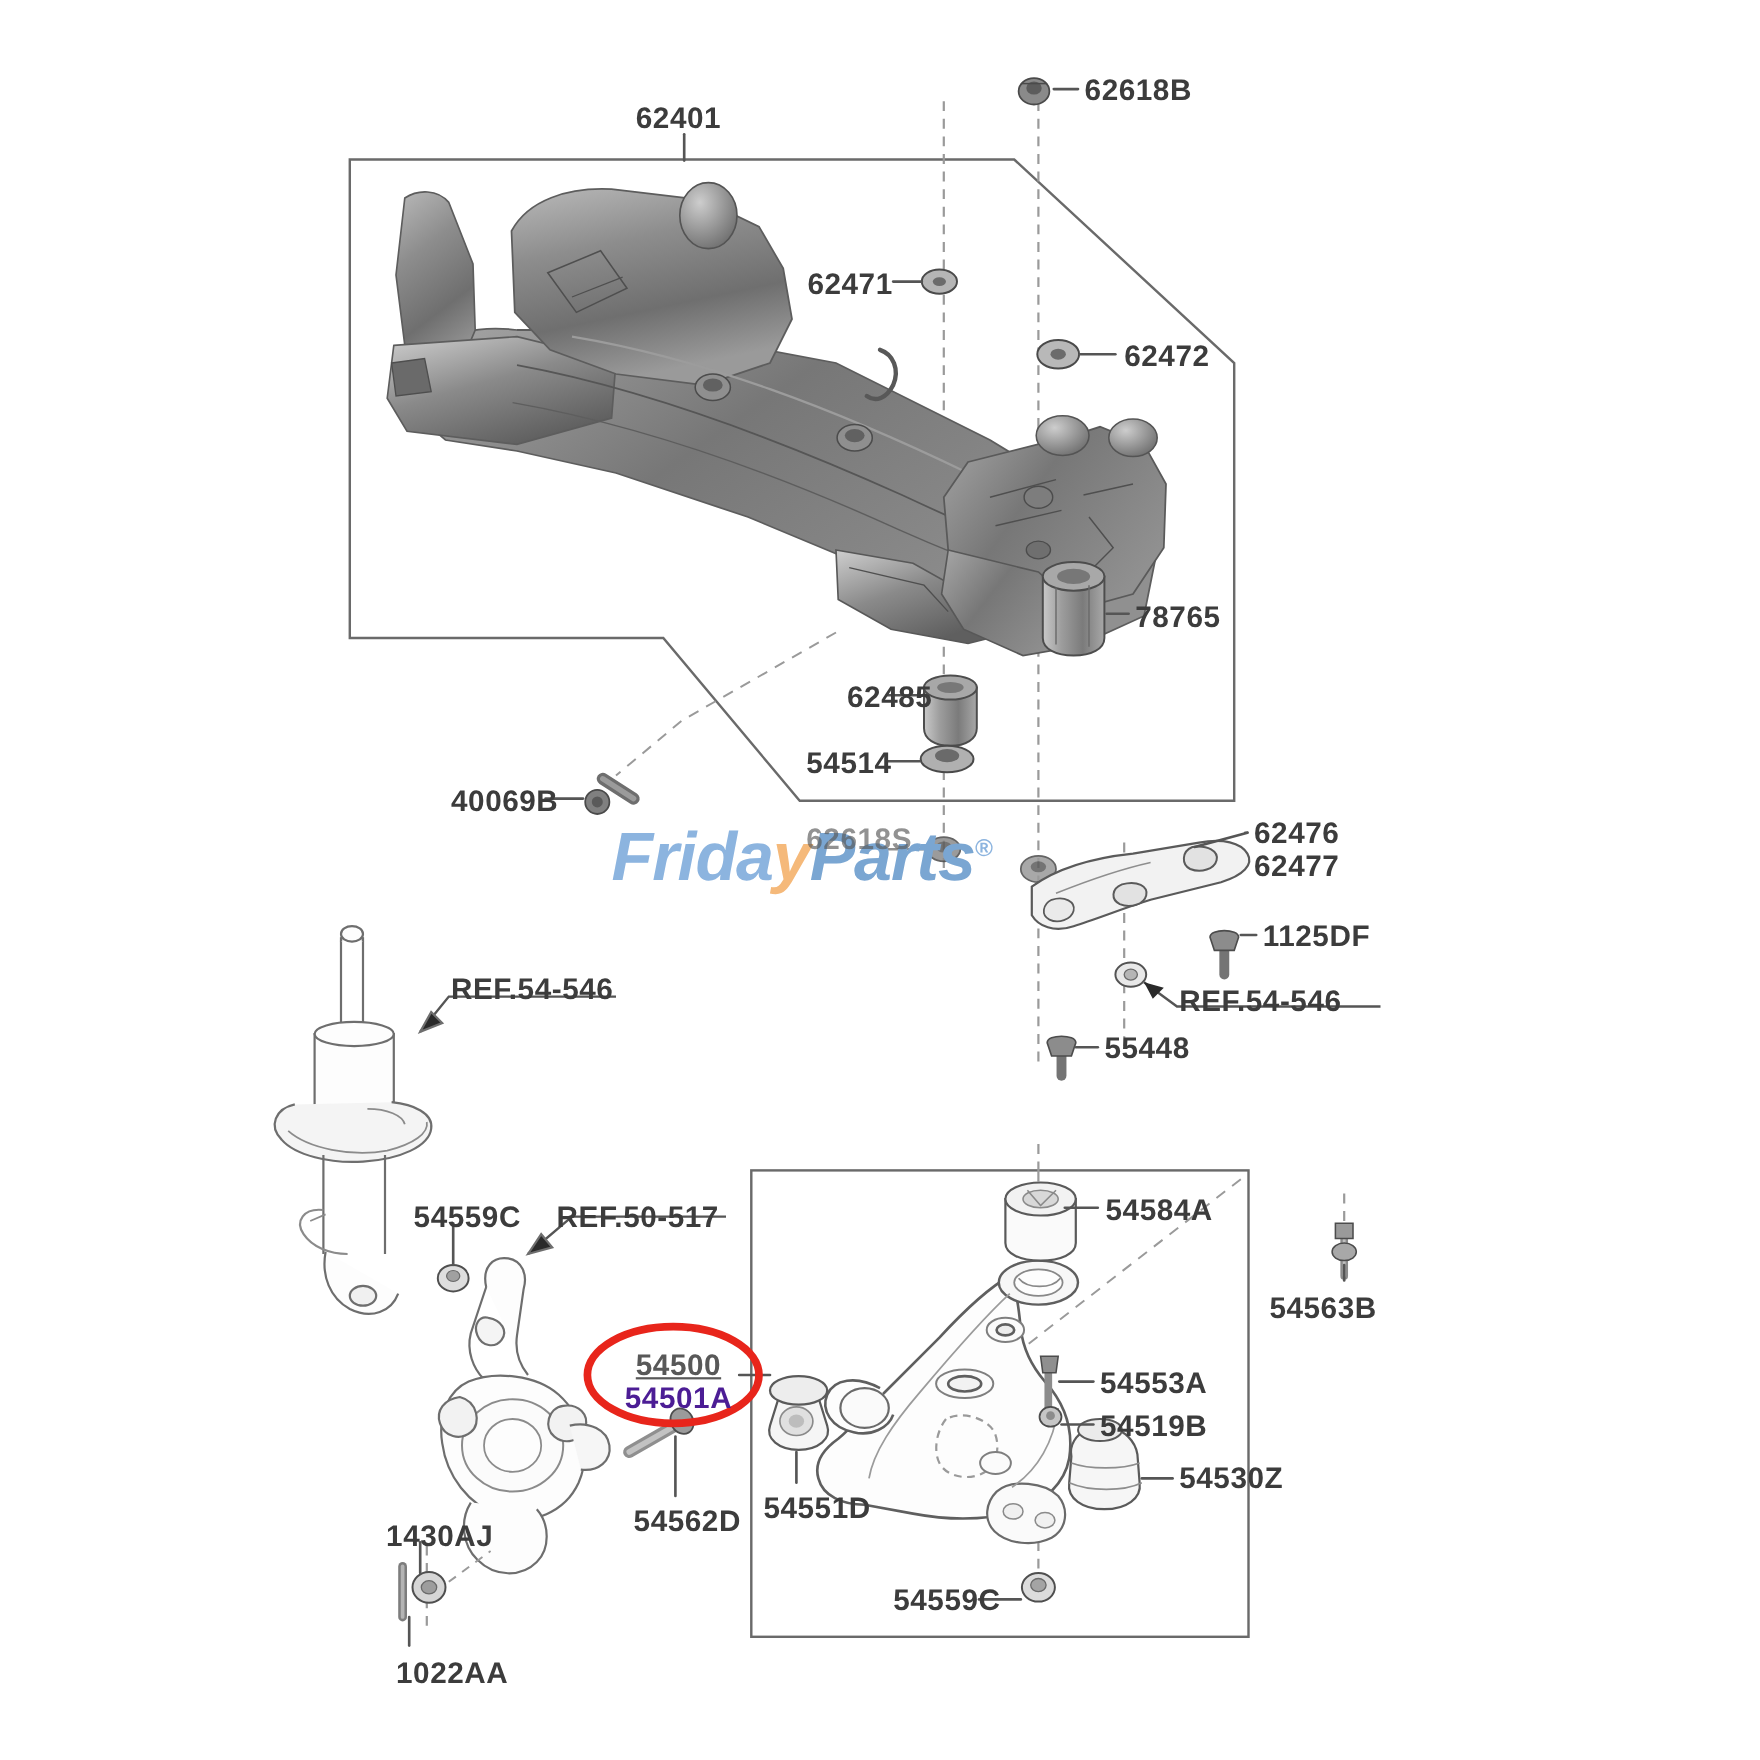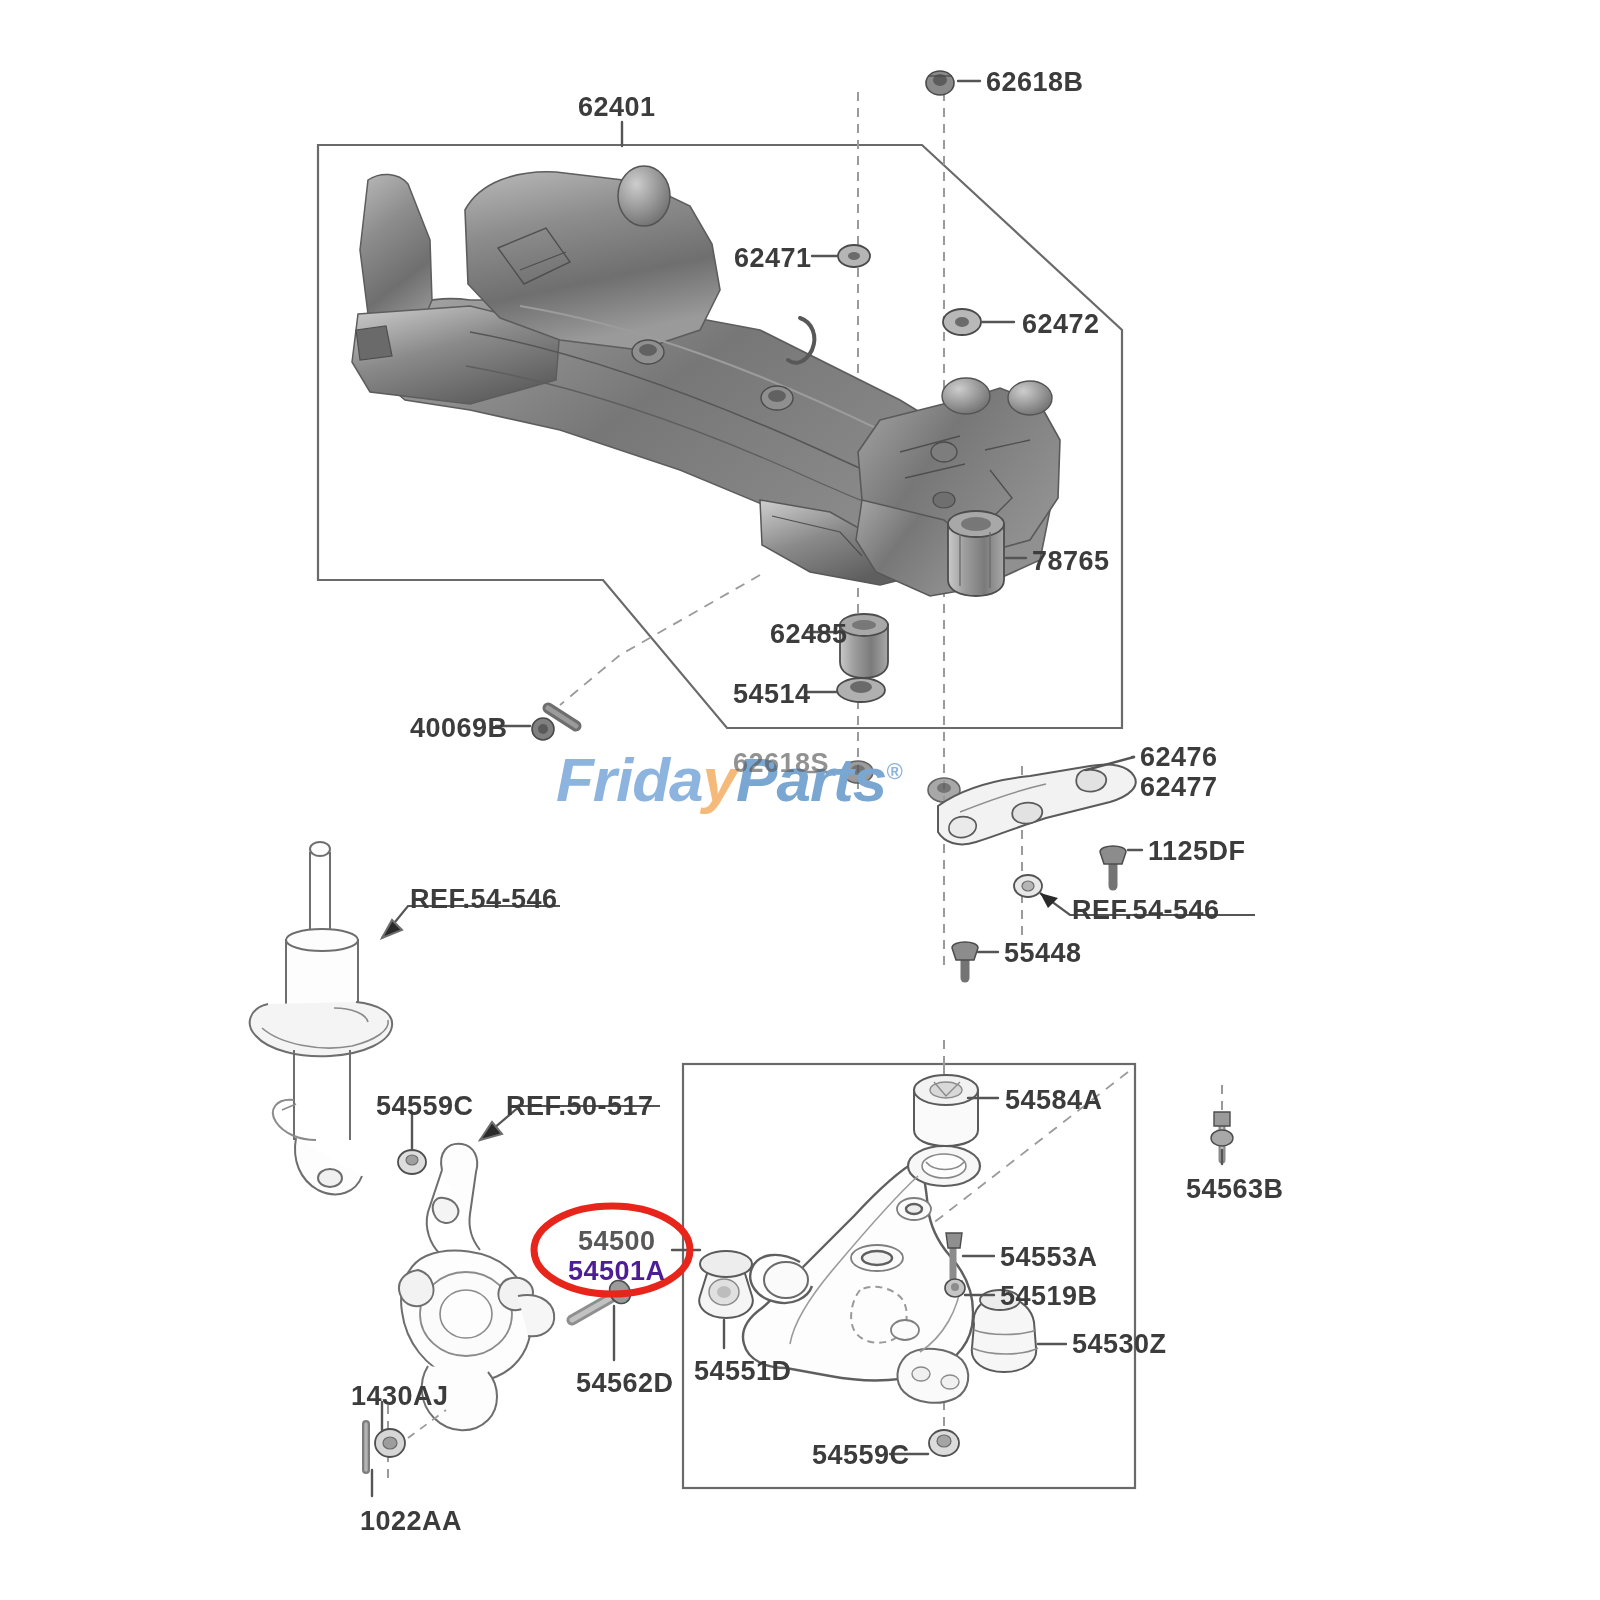--- a/index.html
+++ b/index.html
@@ -444,22 +444,22 @@
   <div class="lbl dim" style="left:733px;top:748px;opacity:.65;">62618S</div>
   <div class="lbl" style="left:1140px;top:742px;">62476</div>
   <div class="lbl" style="left:1140px;top:772px;">62477</div>
   <div class="lbl" style="left:1148px;top:836px;">1125DF</div>
   <div class="lbl" style="left:1072px;top:895px;">REF.54-546</div>
   <div class="lbl" style="left:1004px;top:938px;">55448</div>
   <div class="lbl" style="left:410px;top:884px;">REF.54-546</div>
   <div class="lbl" style="left:376px;top:1091px;">54559C</div>
   <div class="lbl" style="left:506px;top:1091px;">REF.50-517</div>
   <div class="lbl" style="left:1005px;top:1085px;">54584A</div>
-  <div class="lbl" style="left:1186px;top:1174px;">54563B</div>
-  <div class="lbl dim" style="left:578px;top:1226px;">54500</div>
+  <div class="lbl" style="left:1154px;top:1174px;">54563B</div>
+  <div class="lbl dim" style="left:578px;top:1226px;text-decoration:underline;">54500</div>
   <div class="lbl red" style="left:568px;top:1256px;">54501A</div>
   <div class="lbl" style="left:1000px;top:1242px;">54553A</div>
   <div class="lbl" style="left:1000px;top:1281px;">54519B</div>
   <div class="lbl" style="left:1072px;top:1329px;">54530Z</div>
   <div class="lbl" style="left:694px;top:1356px;">54551D</div>
   <div class="lbl" style="left:576px;top:1368px;">54562D</div>
   <div class="lbl" style="left:351px;top:1381px;">1430AJ</div>
   <div class="lbl" style="left:812px;top:1440px;">54559C</div>
   <div class="lbl" style="left:360px;top:1506px;">1022AA</div>
 

